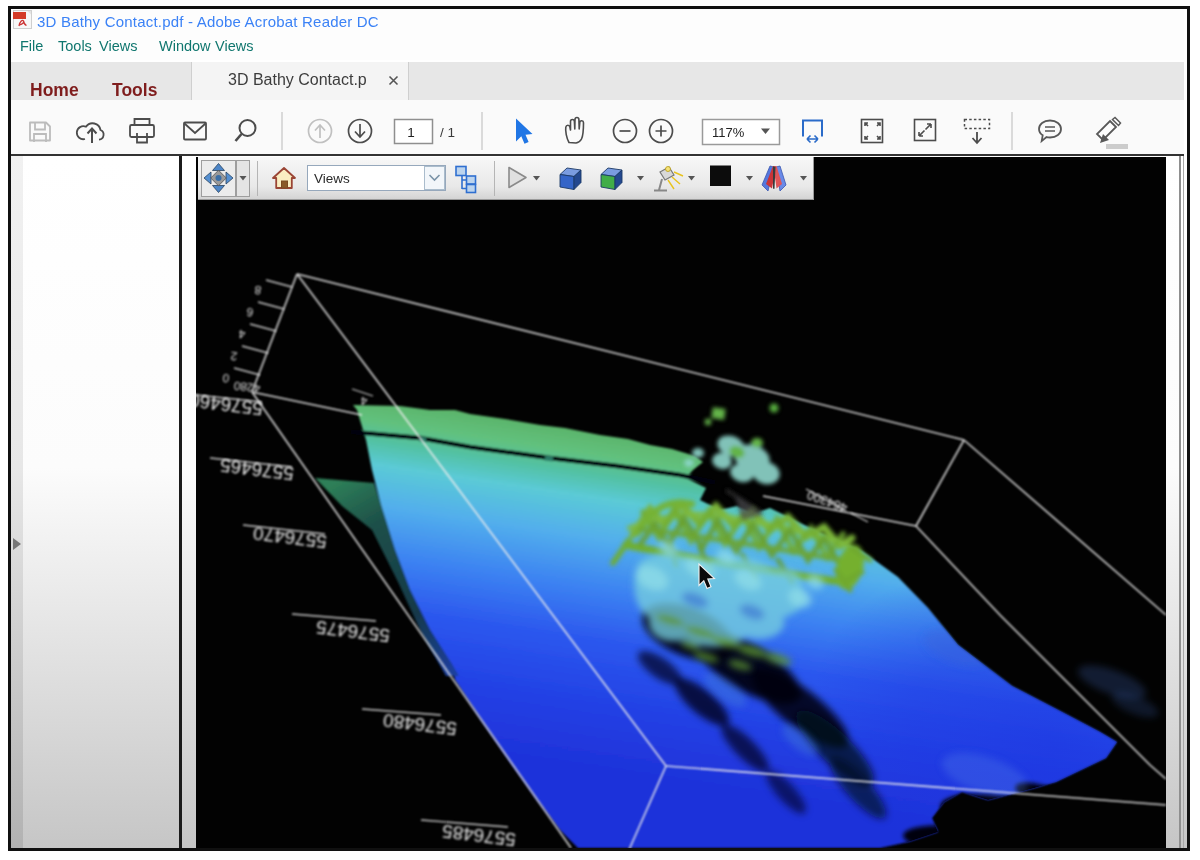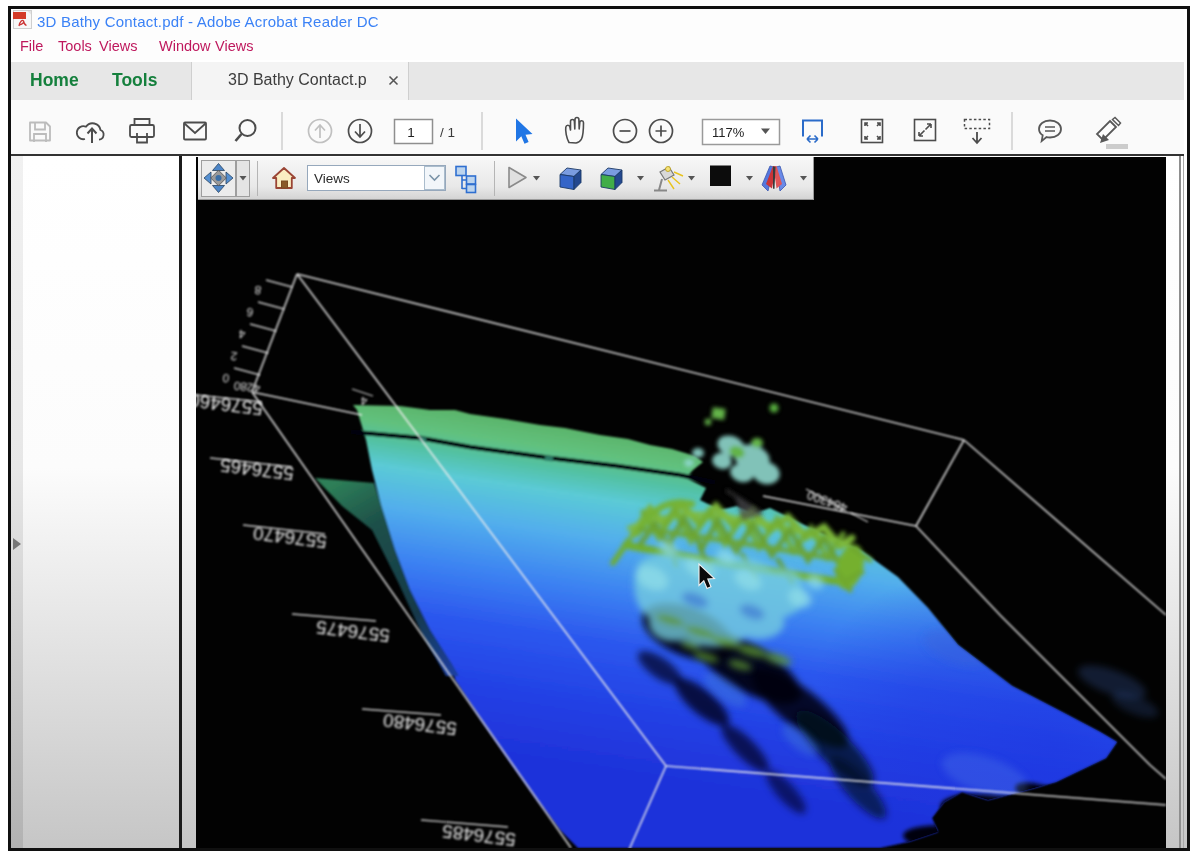--- a/index.html
+++ b/index.html
@@ -2,23 +2,23 @@
 <html><head>
 <meta charset="utf-8">
 <style>
   html,body{margin:0;padding:0;width:1200px;height:860px;background:#ffffff;
     font-family:"Liberation Sans", sans-serif;overflow:hidden;}
   .abs{position:absolute;}
   #winborder{left:8px;top:6px;width:1176px;height:839px;border:3px solid #101010;background:#fff;}
   #titlebar{left:11px;top:9px;width:1173px;height:24px;background:#fdfdfd;}
   #titletext{left:37px;top:13px;font-size:15px;color:#3b82f6;letter-spacing:0.2px;}
   #menubar{left:11px;top:33px;width:1173px;height:27px;background:#fdfdfd;}
-  .mi{position:absolute;top:5px;font-size:14.5px;color:#be185d;}
+  .mi{position:absolute;top:5px;font-size:14.5px;color:#0f766e;}
   #tabbar{left:11px;top:62px;width:1173px;height:38px;background:#e7e7e7;border-bottom:1px solid #d6d6d6;}
-  .tabtxt{position:absolute;top:8px;font-size:17.5px;font-weight:bold;color:#15803d;}
+  .tabtxt{position:absolute;top:18px;font-size:17.5px;font-weight:bold;color:#7f1d1d;}
   #activetab{position:absolute;left:180px;top:0;width:216px;height:38px;background:#f4f4f4;
      border-left:1px solid #cfcfcf;border-right:1px solid #cfcfcf;}
   #tabname{position:absolute;left:46px;top:9px;font-size:16px;font-weight:normal;color:#3c3c3c;}
   #toolbar{left:11px;top:100px;width:1173px;height:54px;background:#fafafa;border-bottom:2px solid #333;}
   #leftrail{left:11px;top:156px;width:12px;height:692px;background:linear-gradient(#f1f1f1,#e7e7e7 45%,#b2b2b2);}
   #pagebg{left:23px;top:156px;width:1164px;height:692px;background:linear-gradient(#ffffff,#fcfcfc 45%,#c6c6c6);}
   #rightstrip1{left:1179px;top:156px;width:2px;height:692px;background:#8f8f8f;}
   #rightstrip2{left:1183px;top:156px;width:1px;height:692px;background:#a8a8a8;}
   #annline{left:179px;top:156px;width:2.5px;height:692px;background:#1b1b1b;}
   #annot{left:196px;top:157px;width:970px;height:691px;background:#020202;}

